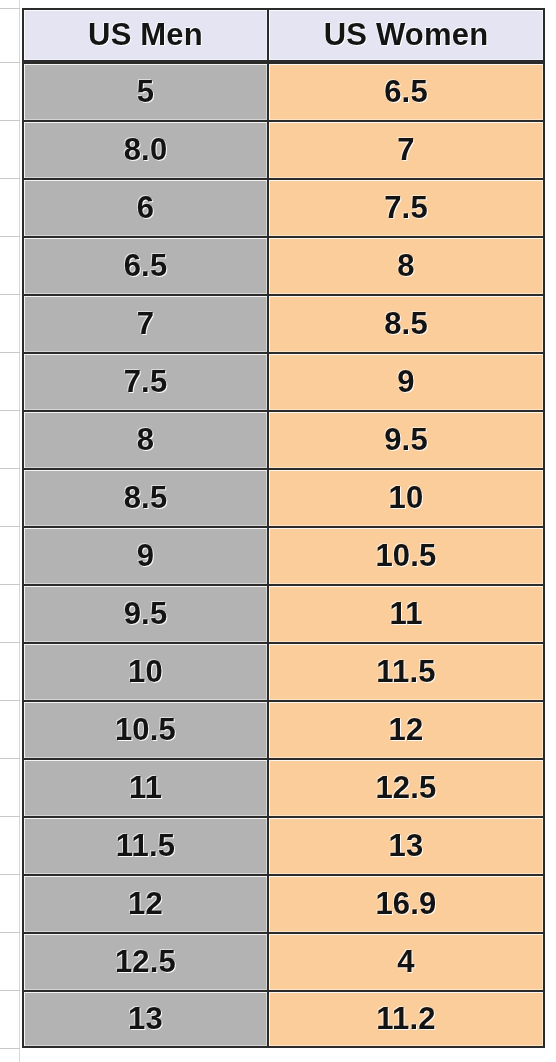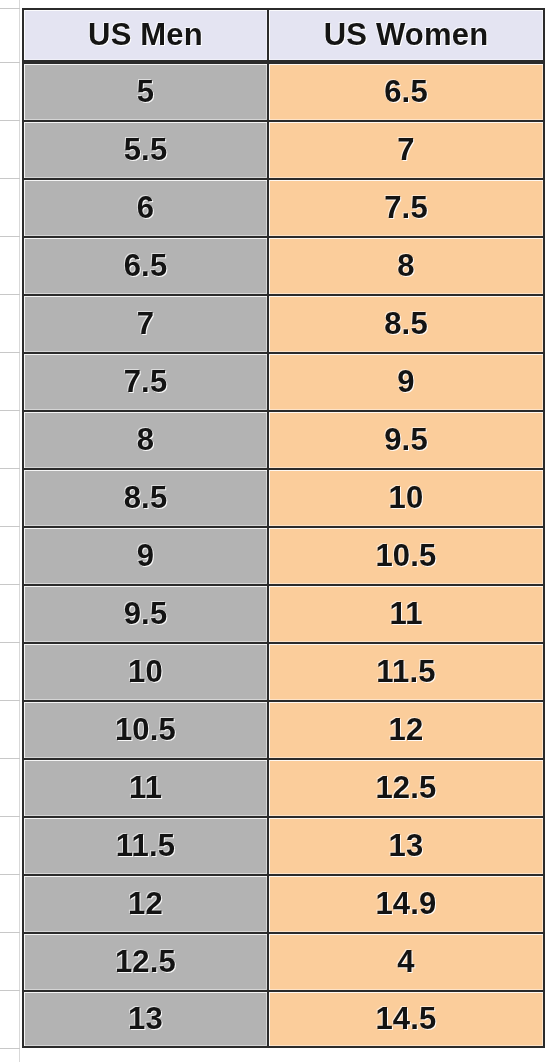--- a/index.html
+++ b/index.html
@@ -136,21 +136,21 @@
         <th>US Men</th>
         <th>US Women</th>
       </tr>
     </thead>
     <tbody id="table-body">
         <tr>
           <td class="cell-men">5</td>
           <td class="cell-women">6.5</td>
         </tr>
         <tr>
-          <td class="cell-men">5.5</td>
+          <td class="cell-men">8.0</td>
           <td class="cell-women">7</td>
         </tr>
         <tr>
           <td class="cell-men">6</td>
           <td class="cell-women">7.5</td>
         </tr>
         <tr>
           <td class="cell-men">6.5</td>
           <td class="cell-women">8</td>
         </tr>
@@ -189,26 +189,26 @@
         <tr>
           <td class="cell-men">11</td>
           <td class="cell-women">12.5</td>
         </tr>
         <tr>
           <td class="cell-men">11.5</td>
           <td class="cell-women">13</td>
         </tr>
         <tr>
           <td class="cell-men">12</td>
-          <td class="cell-women">14.9</td>
+          <td class="cell-women">16.9</td>
         </tr>
         <tr>
           <td class="cell-men">12.5</td>
           <td class="cell-women">4</td>
         </tr>
         <tr>
           <td class="cell-men">13</td>
-          <td class="cell-women">14.5</td>
+          <td class="cell-women">11.2</td>
         </tr>
       </tbody>
   </table>
 
 </div>
 
 </body></html>

